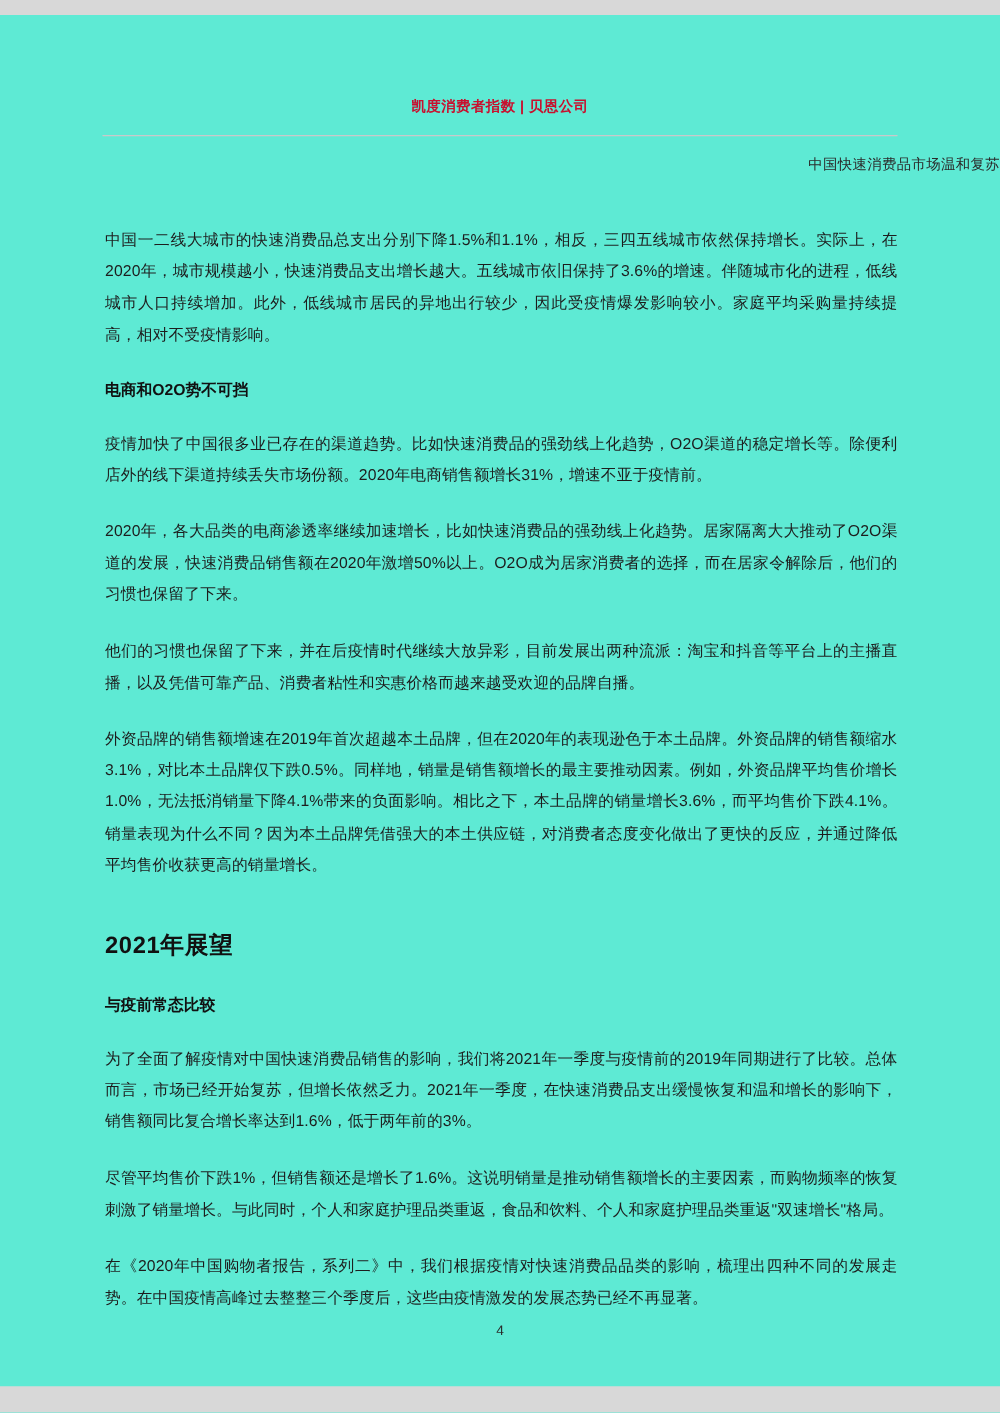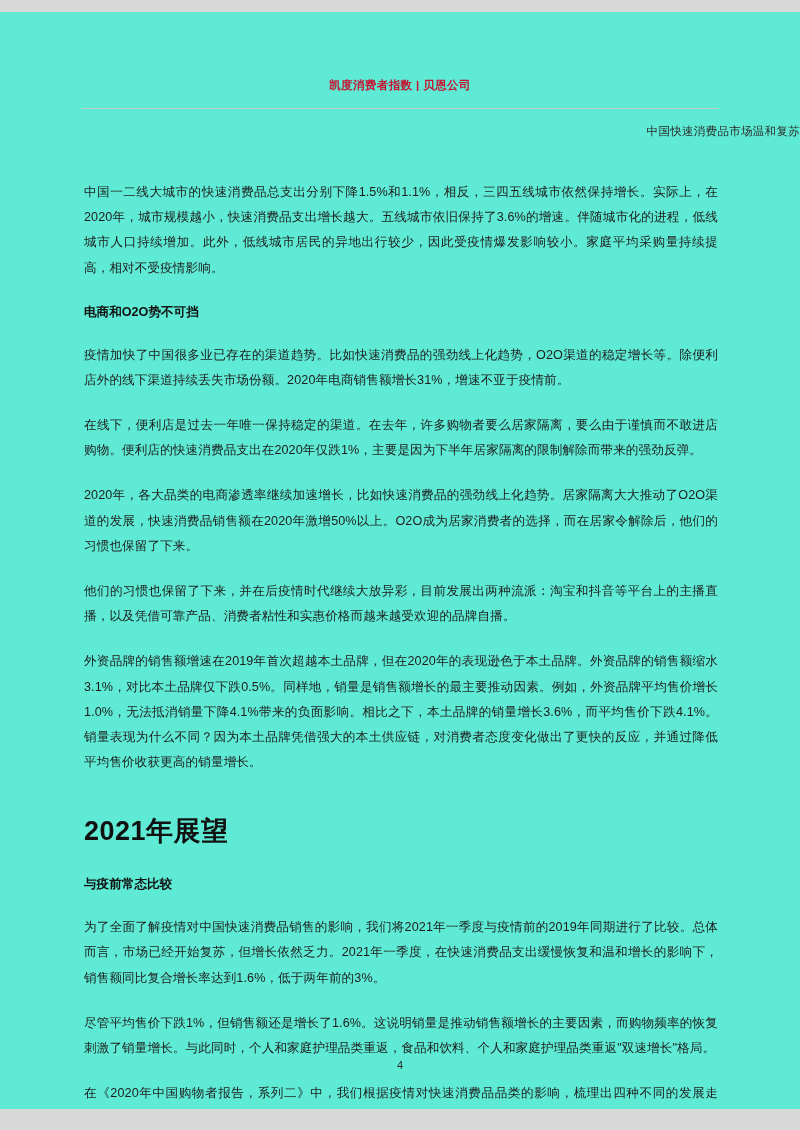--- a/index.html
+++ b/index.html
@@ -63,21 +63,21 @@
   }
   h3.sub-head {
     margin: 0 0 18px 0;
     font-size: 12.6px;
     font-weight: bold;
     line-height: 1.9;
     color: #111111;
   }
   h2.section-head {
     margin: 38px 0 24px 0;
-    font-size: 27px;
+    font-size: 19px;
     font-weight: bold;
     color: #111111;
     letter-spacing: 0.5px;
   }
   .page-number {
     position: absolute;
     bottom: 38px;
     left: 0;
     width: 100%;
     text-align: center;
@@ -95,21 +95,20 @@
   <div class="header-subtitle">中国快速消费品市场温和复苏</div>
 
   <div class="content">
 
     <p class="body-text">中国一二线大城市的快速消费品总支出分别下降1.5%和1.1%，相反，三四五线城市依然保持增长。实际上，在2020年，城市规模越小，快速消费品支出增长越大。五线城市依旧保持了3.6%的增速。伴随城市化的进程，低线城市人口持续增加。此外，低线城市居民的异地出行较少，因此受疫情爆发影响较小。家庭平均采购量持续提高，相对不受疫情影响。</p>
 
     <h3 class="sub-head">电商和O2O势不可挡</h3>
 
     <p class="body-text">疫情加快了中国很多业已存在的渠道趋势。比如快速消费品的强劲线上化趋势，O2O渠道的稳定增长等。除便利店外的线下渠道持续丢失市场份额。2020年电商销售额增长31%，增速不亚于疫情前。</p>
 
-    <p class="body-text">在线下，便利店是过去一年唯一保持稳定的渠道。在去年，许多购物者要么居家隔离，要么由于谨慎而不敢进店购物。便利店的快速消费品支出在2020年仅跌1%，主要是因为下半年居家隔离的限制解除而带来的强劲反弹。</p>
 
     <p class="body-text">2020年，各大品类的电商渗透率继续加速增长，比如快速消费品的强劲线上化趋势。居家隔离大大推动了O2O渠道的发展，快速消费品销售额在2020年激增50%以上。O2O成为居家消费者的选择，而在居家令解除后，他们的习惯也保留了下来。</p>
 
     <p class="body-text">他们的习惯也保留了下来，并在后疫情时代继续大放异彩，目前发展出两种流派：淘宝和抖音等平台上的主播直播，以及凭借可靠产品、消费者粘性和实惠价格而越来越受欢迎的品牌自播。</p>
 
     <p class="body-text">外资品牌的销售额增速在2019年首次超越本土品牌，但在2020年的表现逊色于本土品牌。外资品牌的销售额缩水3.1%，对比本土品牌仅下跌0.5%。同样地，销量是销售额增长的最主要推动因素。例如，外资品牌平均售价增长1.0%，无法抵消销量下降4.1%带来的负面影响。相比之下，本土品牌的销量增长3.6%，而平均售价下跌4.1%。销量表现为什么不同？因为本土品牌凭借强大的本土供应链，对消费者态度变化做出了更快的反应，并通过降低平均售价收获更高的销量增长。</p>
 
     <h2 class="section-head">2021年展望</h2>
 
     <h3 class="sub-head">与疫前常态比较</h3>

